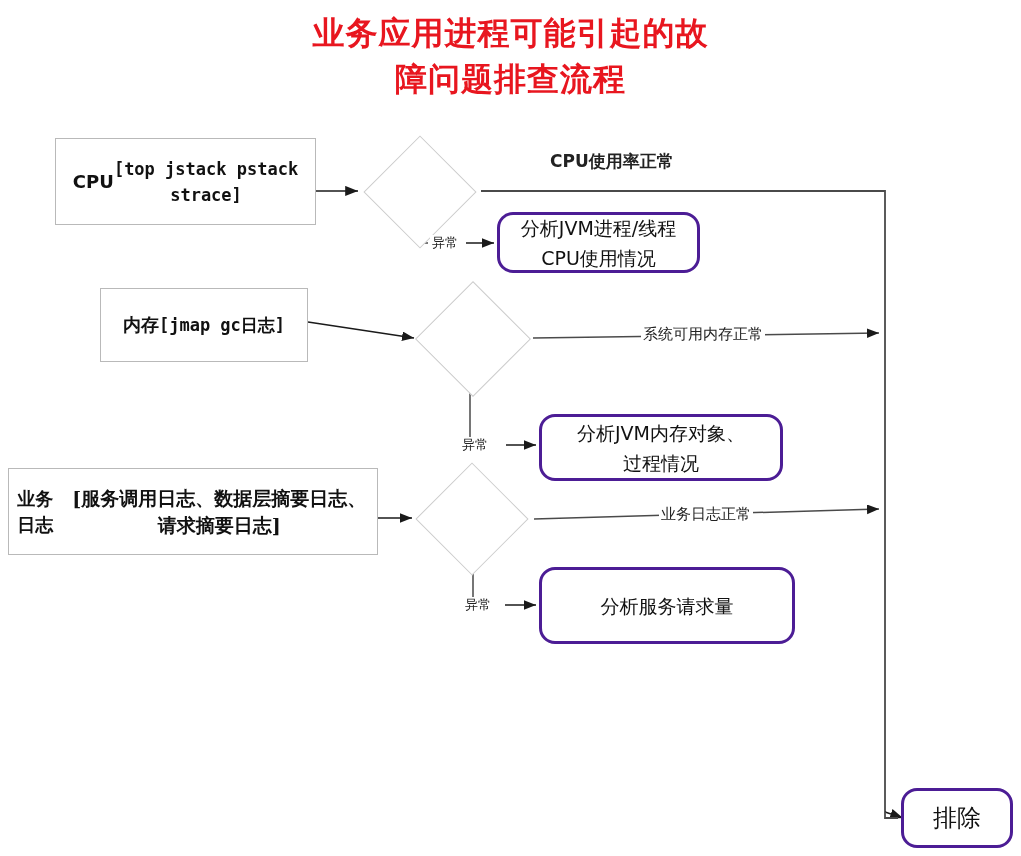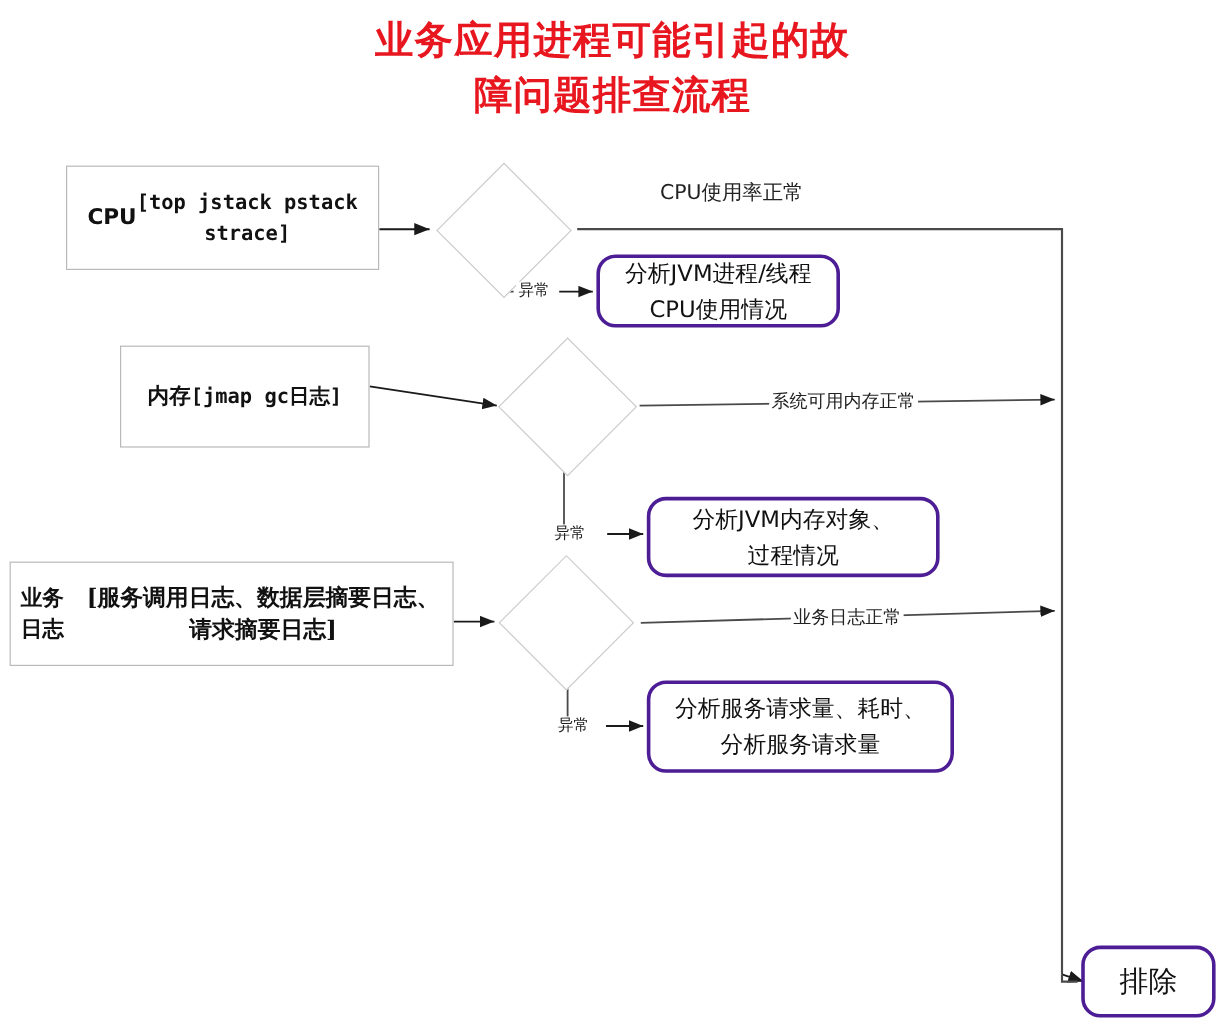--- a/index.html
+++ b/index.html
@@ -110,21 +110,21 @@
     font-size: 13px;
     line-height: 16px;
     color: #222;
     background: #ffffff;
     padding: 0 2px;
     white-space: nowrap;
     font-family: "DejaVu Sans", "Liberation Sans", sans-serif;
   }
   .edge-label.bold-lg {
     font-size: 17px;
-    font-weight: normal;
+    font-weight: bold;
     background: transparent;
   }
   .edge-label.plain-lg {
     font-size: 15px;
   }
 </style>
 </head>
 <body>
 
 <div id="canvas">
@@ -169,21 +169,21 @@
   <div class="diamond" style="left:380px; top:152px; width:80px; height:80px;"></div>
   <div class="diamond" style="left:432px; top:298px; width:82px; height:82px;"></div>
   <div class="diamond" style="left:432px; top:479px; width:80px; height:80px;"></div>
 
   <div class="rect-box" style="left:55px; top:138px; width:261px; height:87px;">
     <div class="head">CPU</div>
     <div class="mono">[top jstack pstack
 strace]</div>
   </div>
 
-  <div class="rect-box" style="left:100px; top:288px; width:208px; height:85px;">
+  <div class="rect-box" style="left:100px; top:288px; width:208px; height:74px;">
     <div class="head">内存</div>
     <div class="mono">[jmap gc日志]</div>
   </div>
 
   <div class="rect-box" style="left:8px; top:468px; width:370px; height:87px;">
     <div class="head">业务日志</div>
     <div class="cjk" style="padding:0 6px;">[服务调用日志、数据层摘要日志、请求摘要日志]</div>
   </div>
 
   <div class="round-box" style="left:497px; top:212px; width:203px; height:61px;">
@@ -195,21 +195,20 @@
 
   <div class="round-box" style="left:539px; top:414px; width:244px; height:67px;">
     <div>
       <div>分析JVM内存对象、</div>
       <div>过程情况</div>
     </div>
   </div>
 
   <div class="round-box" style="left:539px; top:567px; width:256px; height:77px;">
     <div>
-      <div>分析服务请求量、耗时、</div>
       <div>分析服务请求量</div>
     </div>
   </div>
 
   <div class="round-box big" style="left:901px; top:788px; width:112px; height:60px;">
     <div>排除</div>
   </div>
 
   <div class="edge-label bold-lg" style="left:548px; top:153px;">CPU使用率正常</div>
   <div class="edge-label" style="left:430px; top:235px;">异常</div>

